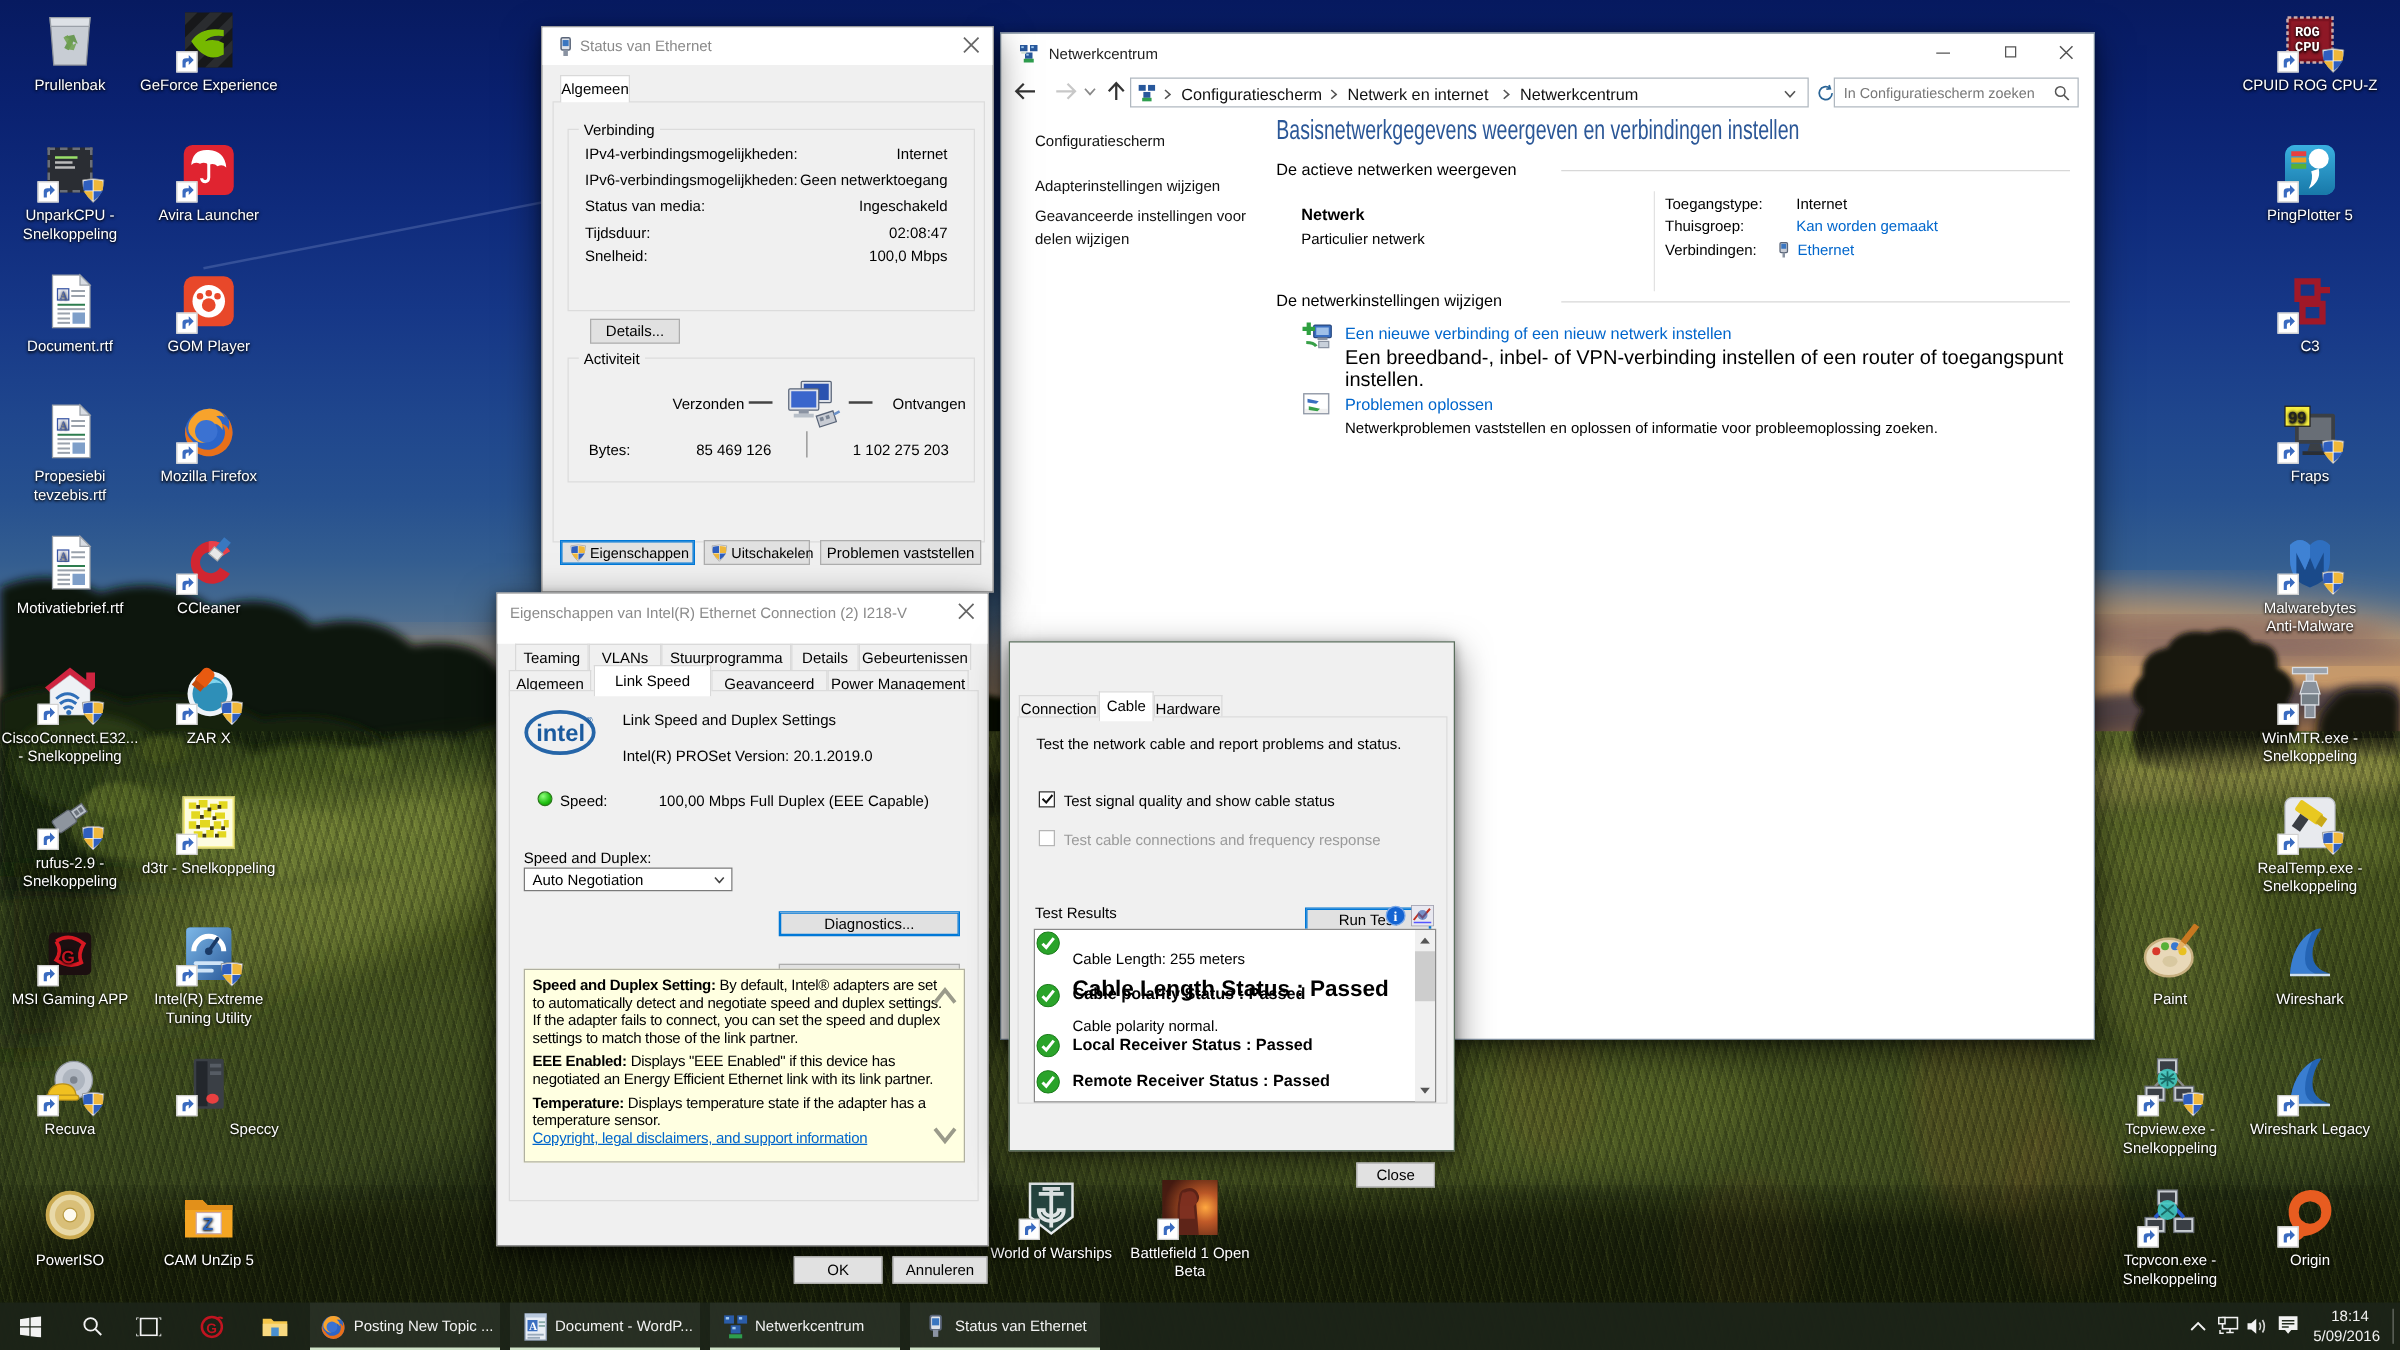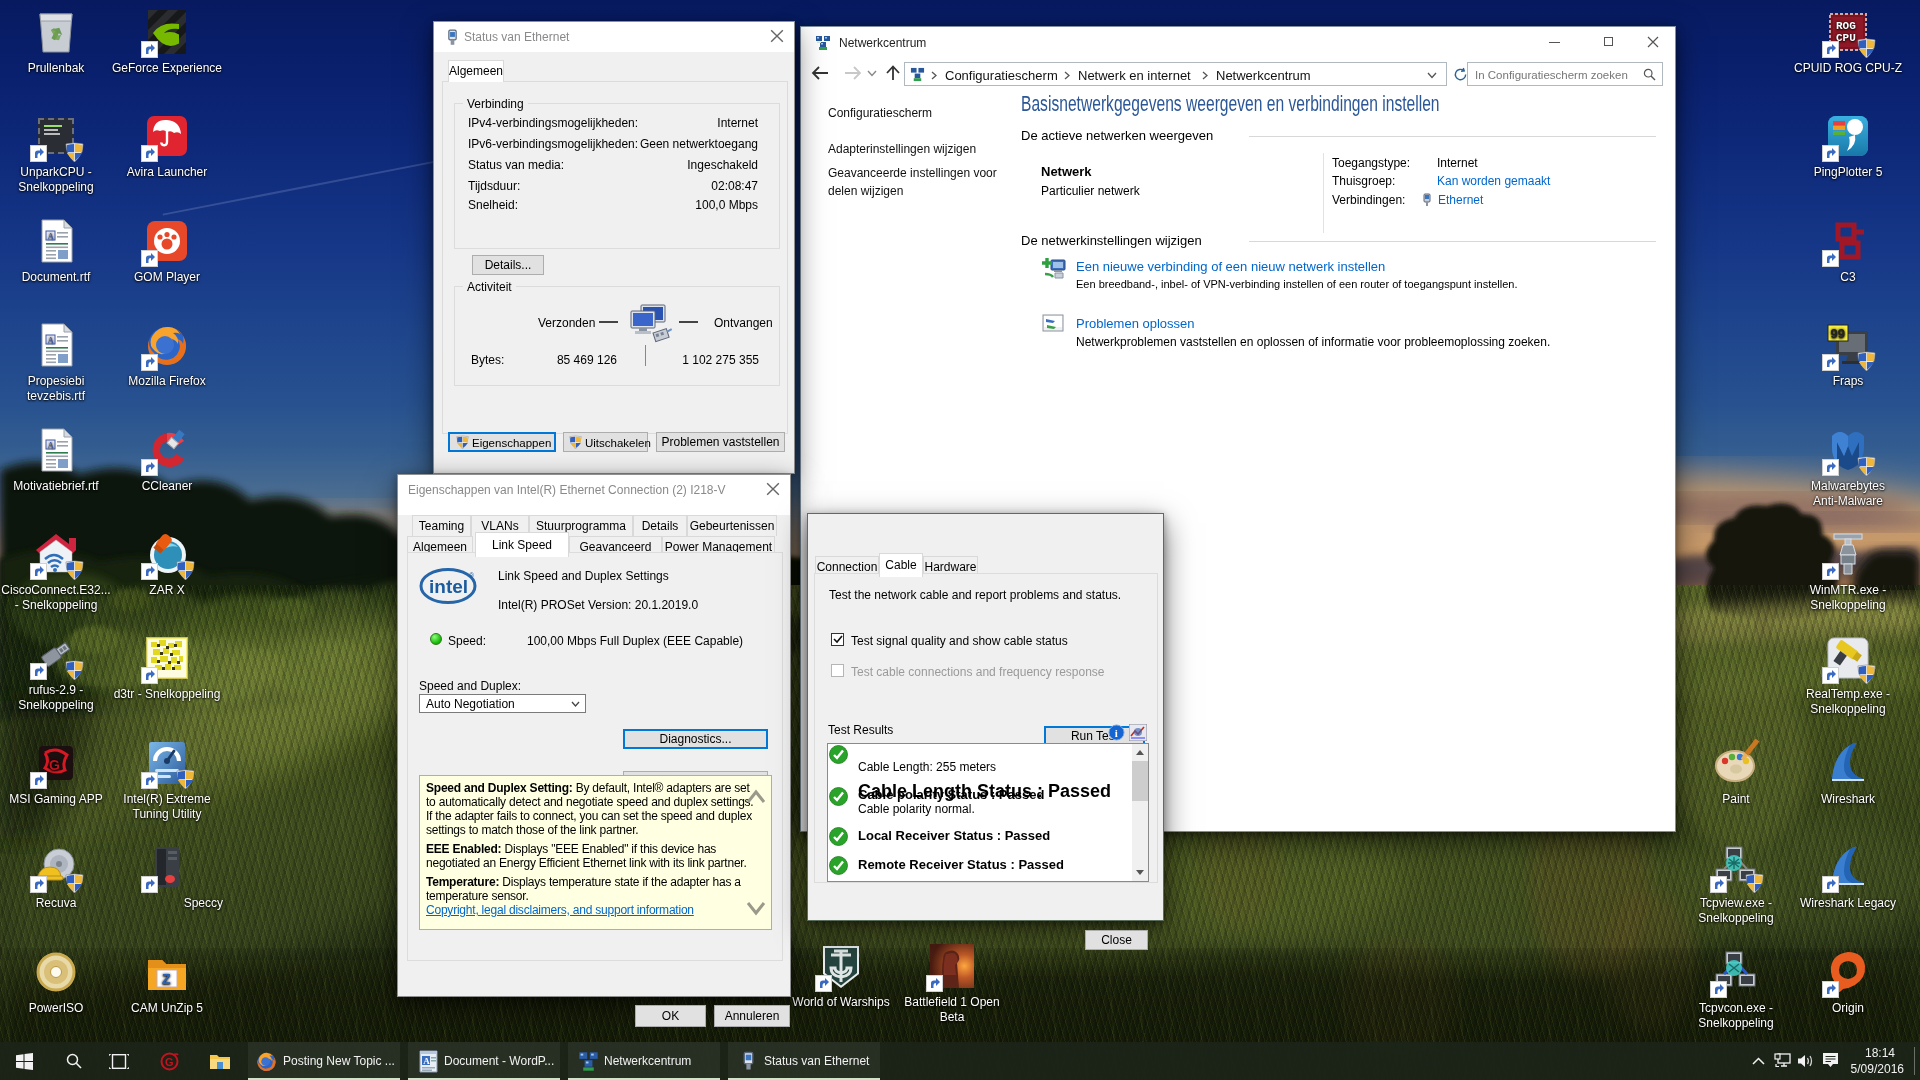--- a/index.html
+++ b/index.html
@@ -855,21 +855,21 @@
 
     <svg style="position:absolute; left:240px; top:230px;" width="26" height="23" viewBox="0 0 26 23">
         <rect x="10" y="3" width="14" height="10" rx="1" fill="#3a6fc0" stroke="#2a4a80"></rect>
         <rect x="12" y="5" width="10" height="6" fill="#9fc0e8"></rect>
         <rect x="13" y="13" width="8 " height="2" fill="#8a93a2"></rect>
         <path d="M14 16 l8 0 l0 5 l-8 0 Z" fill="#c8d0da" stroke="#8a93a2"></path>
         <path d="M4 17 q6 0 8 3" stroke="#38a048" stroke-width="2.5" fill="none"></path>
         <path d="M6 1 L6 11 M1 6 L11 6" stroke="#2fa040" stroke-width="3.4"></path>
       </svg>
     <div style="position:absolute; left:275px; top:232px; font-size:13px;"><a class="lnk">Een nieuwe verbinding of een nieuw netwerk instellen</a></div>
-    <div style="position:absolute; left:275px; top:251px; font-size:11px; color:#000;">Een breedband-, inbel- of VPN-verbinding instellen of een router of toegangspunt instellen.</div>
+    <div style="position:absolute; left:275px; top:251px; font-size:16px; color:#000;">Een breedband-, inbel- of VPN-verbinding instellen of een router of toegangspunt instellen.</div>
 
     <svg style="position:absolute; left:241px; top:287px;" width="22" height="20" viewBox="0 0 22 20">
         <rect x="1" y="1" width="20" height="16" fill="#f0f0f0" stroke="#8a93a2"></rect>
         <rect x="2" y="2" width="18" height="11" fill="#fff"></rect>
         <path d="M4 5 l9 2 -2 2 -7 -1 Z" fill="#3a6fc0"></path>
         <path d="M5 11 l9 2 -2 2 -7 -1 Z" fill="#38a048"></path>
       </svg>
     <div style="position:absolute; left:275px; top:289px; font-size:13px;"><a class="lnk">Problemen oplossen</a></div>
     <div style="position:absolute; left:275px; top:308px; font-size:12px; color:#000;">Netwerkproblemen vaststellen en oplossen of informatie voor probleemoplossing zoeken.</div>
   </div>
@@ -920,21 +920,21 @@
           <path d="M14 3 l5 -1" stroke="#6a90c8" stroke-width="2"></path>
         </g>
       </svg>
     <div style="position:absolute; left:104px; top:294px; font-size:12px;">Verzonden</div>
     <div style="position:absolute; left:165px; top:299px; width:19px; height:2px; background:#444;"></div>
     <div style="position:absolute; left:245px; top:299px; width:19px; height:2px; background:#444;"></div>
     <div style="position:absolute; left:280px; top:294px; font-size:12px;">Ontvangen</div>
     <div style="position:absolute; left:37px; top:331px; font-size:12px;">Bytes:</div>
     <div style="position:absolute; left:110px; top:331px; width:73px; font-size:12px; text-align:right;">85 469 126</div>
     <div style="position:absolute; left:211px; top:323px; width:1px; height:21px; background:#888;"></div>
-    <div style="position:absolute; left:240px; top:331px; width:85px; font-size:12px; text-align:right;">1 102 275 355</div>
+    <div style="position:absolute; left:240px; top:331px; width:85px; font-size:12px; text-align:right;">1 102 275 203</div>
 
     <div class="btn def" style="left:14px; top:374px; width:108px; height:20px;">
         <svg style="position:absolute;left:7px;top:2px;" width="13" height="15" viewBox="0 0 20 22">
           <path d="M1 2 Q10 0 19 2 Q19 13 10 21 Q1 13 1 2" fill="#f4f4f4" stroke="#888" stroke-width="0.7"></path>
           <path d="M2 3 Q6 2.2 9.6 2.1 L9.6 10.8 L1.8 10.8 Q1.6 6 2 3" fill="#2f5fbf"></path>
           <path d="M18 3 Q14 2.2 10.4 2.1 L10.4 10.8 L18.2 10.8 Q18.4 6 18 3" fill="#efb73a"></path>
           <path d="M1.9 11.6 L9.6 11.6 L9.6 19.6 Q5 16.5 1.9 11.6" fill="#efb73a"></path>
           <path d="M18.1 11.6 L10.4 11.6 L10.4 19.6 Q15 16.5 18.1 11.6" fill="#2f5fbf"></path>
         </svg>
         <span style="position:absolute; left:23px; top:4px; font-size:11.5px;">Eigenschappen</span>
@@ -1069,21 +1069,21 @@
         <path d="M5 10 L8 13 L14 5.5" stroke="#fff" stroke-width="2.4" fill="none"></path>
       </svg>
     <div style="position:absolute; left:50px; top:231px; font-size:18px; font-weight:bold;margin-top:36px;">Cable Length Status : Passed</div>
     <div style="position:absolute; left:50px; top:246px; font-size:12px;">Cable Length: 255 meters</div>
     <svg style="position:absolute; left:21px; top:273px;" width="19" height="19" viewBox="0 0 19 19">
         <circle cx="9.5" cy="9.5" r="9" fill="#2aa32a"></circle>
         <circle cx="9.5" cy="9.5" r="9" fill="none" stroke="#1a7a1a" stroke-width="0.8"></circle>
         <path d="M5 10 L8 13 L14 5.5" stroke="#fff" stroke-width="2.4" fill="none"></path>
       </svg>
     <div style="position:absolute; left:50px; top:273px; font-size:13px; font-weight:bold;">Cable polarity Status : Passed</div>
-    <div style="position:absolute; left:50px; top:288px; font-size:12px;">Cable polarity normal.</div>
+    <div style="position:absolute; left:50px; top:300px; font-size:12px;">Cable polarity normal.</div>
     <svg style="position:absolute; left:21px; top:313px;" width="19" height="19" viewBox="0 0 19 19">
         <circle cx="9.5" cy="9.5" r="9" fill="#2aa32a"></circle>
         <circle cx="9.5" cy="9.5" r="9" fill="none" stroke="#1a7a1a" stroke-width="0.8"></circle>
         <path d="M5 10 L8 13 L14 5.5" stroke="#fff" stroke-width="2.4" fill="none"></path>
       </svg>
     <div style="position:absolute; left:50px; top:314px; font-size:13px; font-weight:bold;">Local Receiver Status : Passed</div>
     <svg style="position:absolute; left:21px; top:342px;" width="19" height="19" viewBox="0 0 19 19">
         <circle cx="9.5" cy="9.5" r="9" fill="#2aa32a"></circle>
         <circle cx="9.5" cy="9.5" r="9" fill="none" stroke="#1a7a1a" stroke-width="0.8"></circle>
         <path d="M5 10 L8 13 L14 5.5" stroke="#fff" stroke-width="2.4" fill="none"></path>

